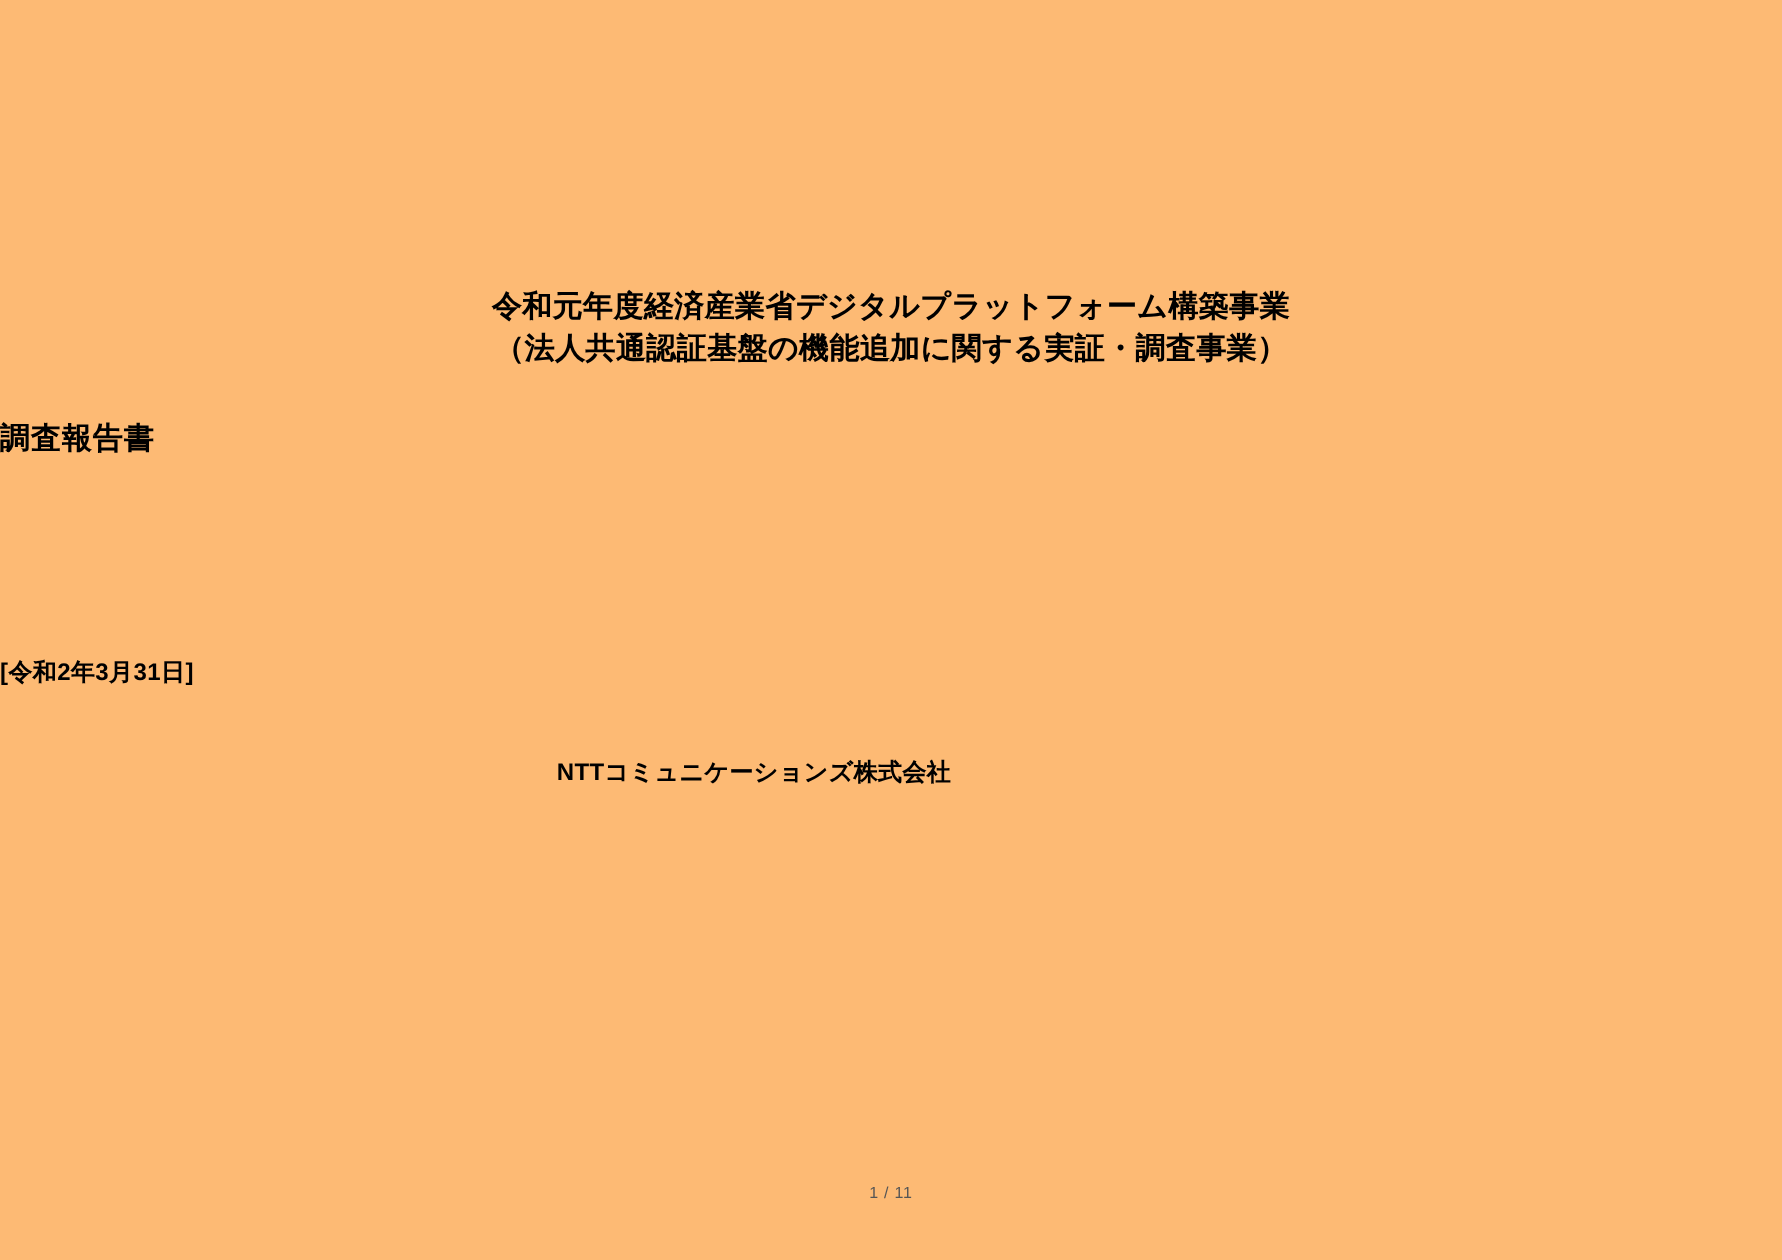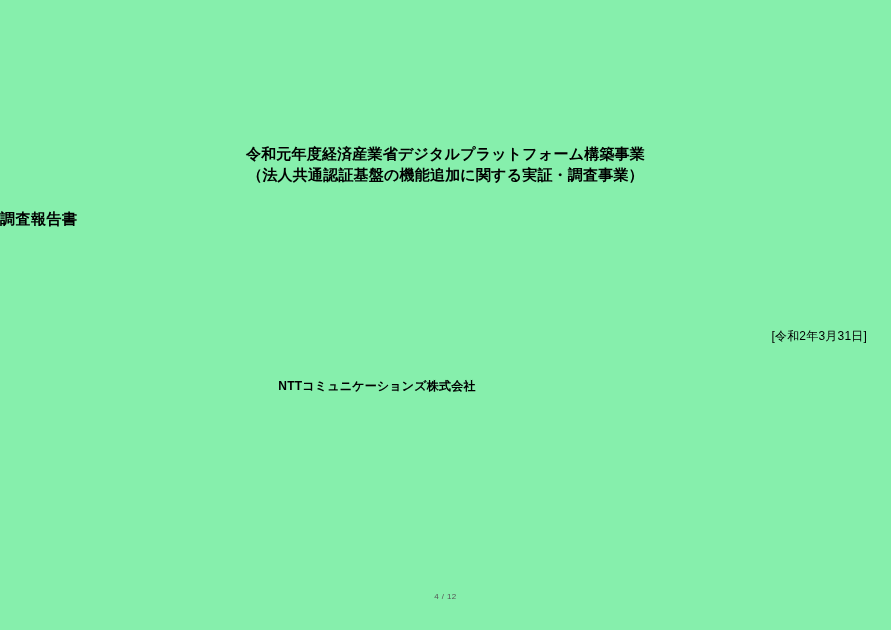--- a/index.html
+++ b/index.html
@@ -8,21 +8,21 @@
     background: #ffffff;
   }
   body {
     font-family: "Liberation Sans", sans-serif;
     color: #000000;
   }
   .page {
     position: relative;
     width: 891px;
     height: 630px;
-    background: #86efac;
+    background: #fdba74;
     overflow: hidden;
     box-sizing: border-box;
   }
   .title-block {
     position: absolute;
     left: 0;
     top: 143px;
     width: 891px;
     text-align: center;
   }
@@ -40,24 +40,24 @@
     width: 891px;
     text-align: left;
     font-size: 15px;
     font-weight: bold;
     letter-spacing: 0.5px;
   }
   .date-line {
     position: absolute;
     left: 0;
     top: 328px;
-    width: 867px;
-    text-align: right;
+    width: 788px;
+    text-align: left;
     font-size: 12px;
-    font-weight: normal;
+    font-weight: bold;
     letter-spacing: 0.2px;
   }
   .org-line {
     position: absolute;
     left: 0;
     top: 378px;
     width: 754px;
     text-align: center;
     font-size: 12px;
     font-weight: bold;
@@ -83,15 +83,15 @@
     <div class="title-line">令和元年度経済産業省デジタルプラットフォーム構築事業</div>
     <div class="title-line">（法人共通認証基盤の機能追加に関する実証・調査事業）</div>
   </div>
 
   <div class="subtitle">調査報告書</div>
 
   <div class="date-line">[令和2年3月31日]</div>
 
   <div class="org-line">NTTコミュニケーションズ株式会社</div>
 
-  <div class="page-footer">4 / 12</div>
+  <div class="page-footer">1 / 11</div>
 
 </div>
 
 </body></html>

